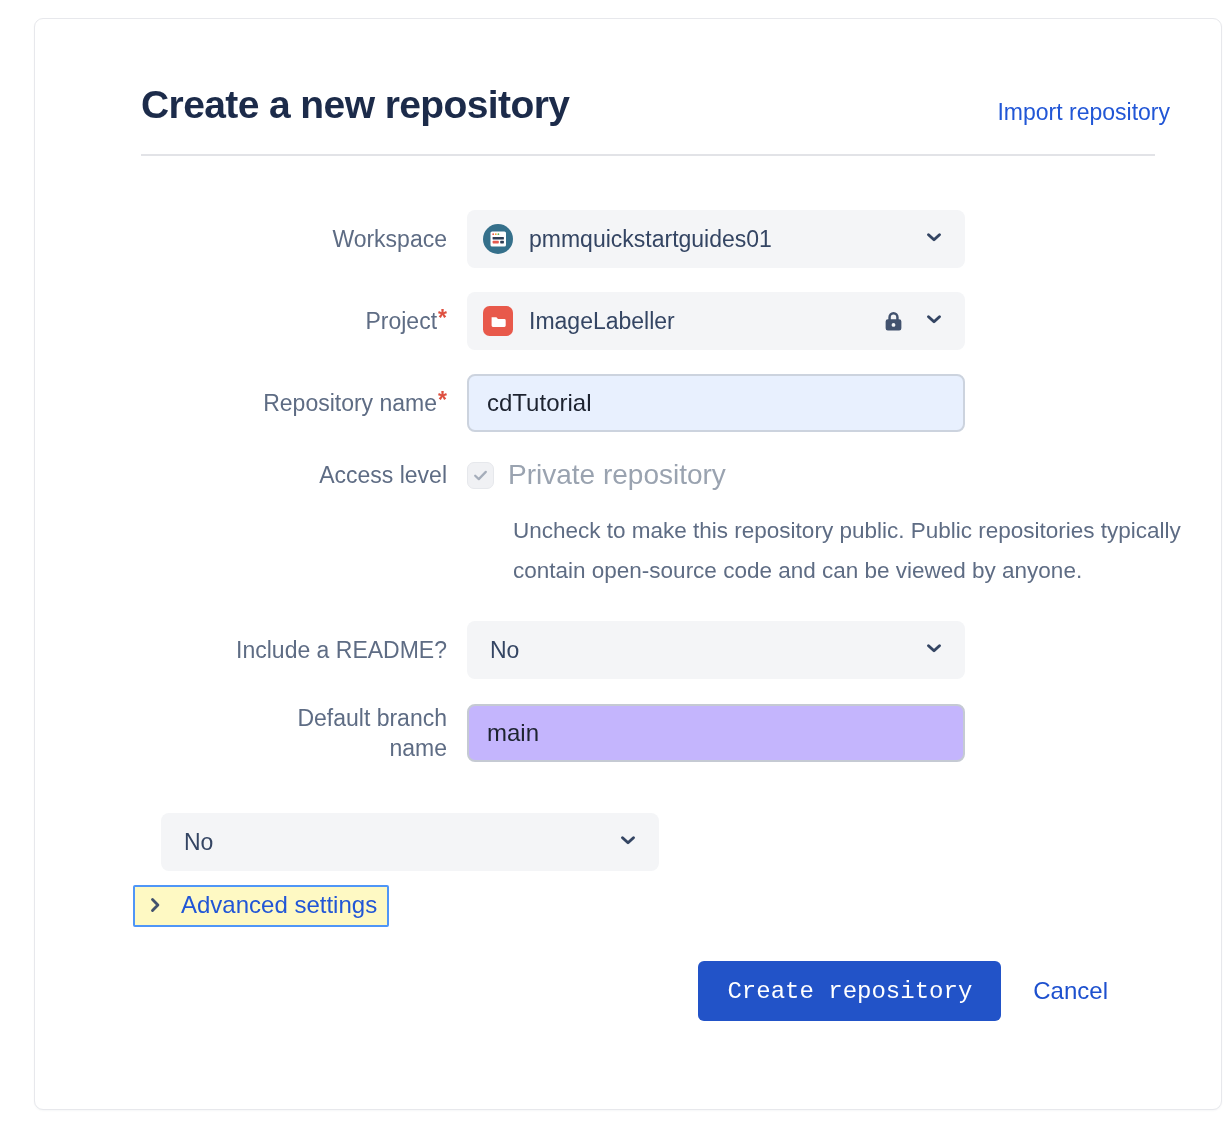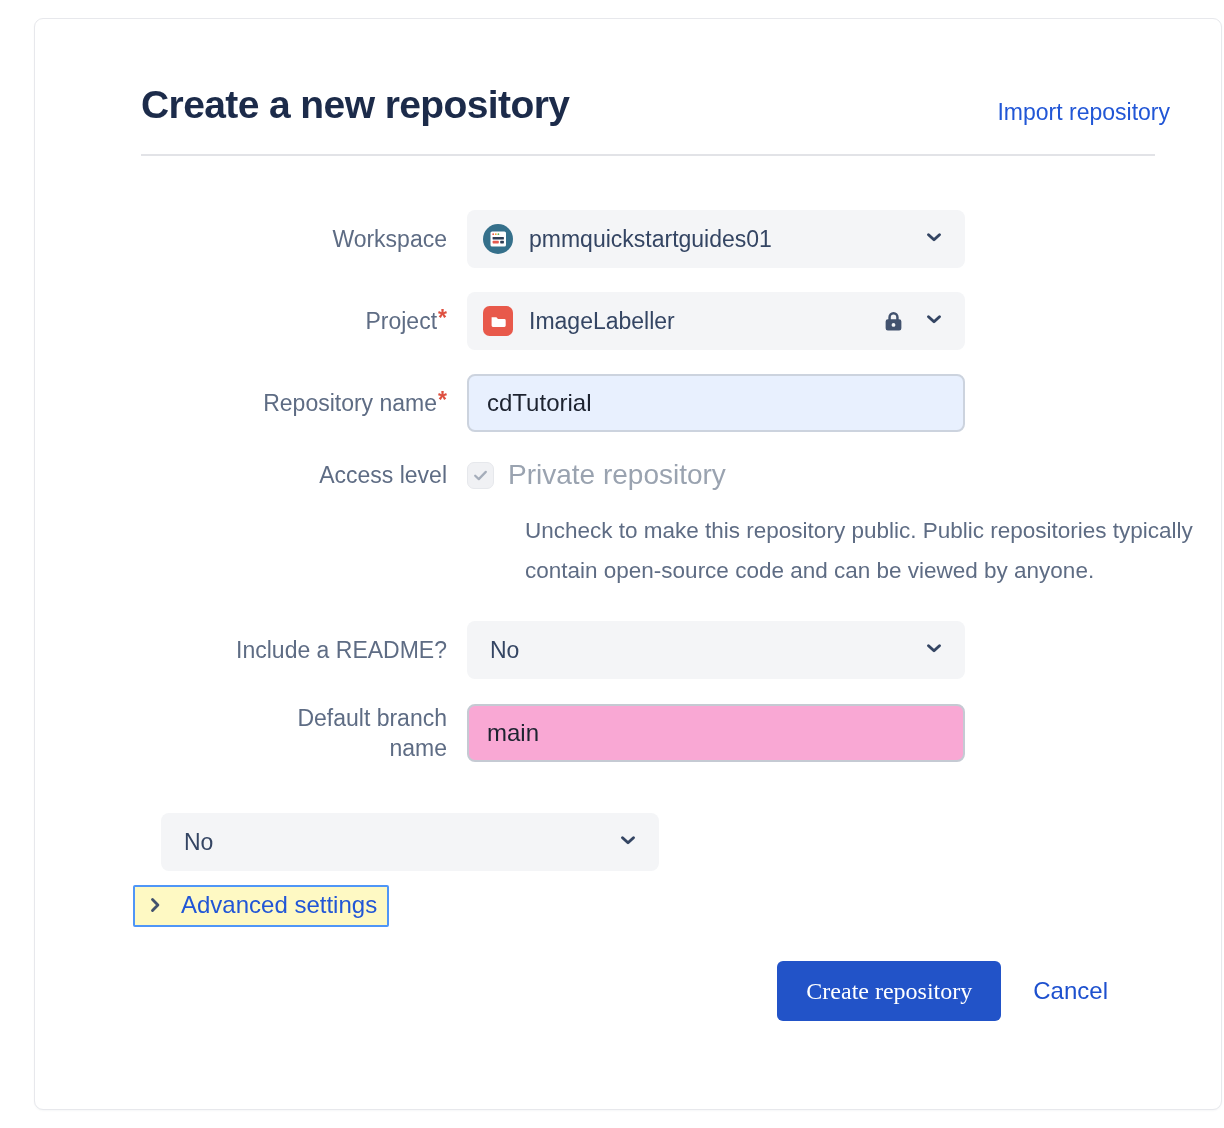--- a/index.html
+++ b/index.html
@@ -113,42 +113,42 @@
     font-size: 24px;
     color: #1d2330;
     padding: 0 18px;
     outline: none;
   }
   .text-input.autofill {
     background: #e8f0fe;
     border: 2px solid #ccd3de;
   }
   .text-input.normal {
-    background: #f9a8d4;
+    background: #c4b5fd;
     border: 2px solid #c5cad3;
   }
 
   .checkbox-line { display: flex; align-items: center; height: 30px; }
   .checkbox {
     width: 27px; height: 27px;
     background: #f0f1f4;
     border: 1px solid #e6e8ec;
     border-radius: 7px;
     display: flex; align-items: center; justify-content: center;
     flex: 0 0 auto;
   }
   .checkbox-label {
     margin-left: 14px;
     font-size: 28px;
     font-weight: 500;
     color: #9aa3b0;
   }
   .help-text {
     margin-top: 21px;
-    margin-left: 58px;
+    margin-left: 46px;
     width: 676px;
     font-size: 22.5px;
     line-height: 40px;
     color: #5e6c84;
   }
 
   .row-branch { margin-bottom: 50px; }
 
   .advanced {
     display: inline-flex;
@@ -173,21 +173,21 @@
     display: flex;
     align-items: center;
     justify-content: flex-end;
     padding-right: 52px;
   }
   .btn-primary {
     height: 60px;
     padding: 0 29px;
     background: #2253c8;
     color: #ffffff;
-    font-family: Liberation Serif, serif;
+    font-family: Liberation Mono, monospace;
     font-size: 24px;
     font-weight: 500;
     border: none;
     border-radius: 6px;
     cursor: pointer;
   }
   .btn-cancel {
     margin-left: 22px;
     background: none;
     border: none;

